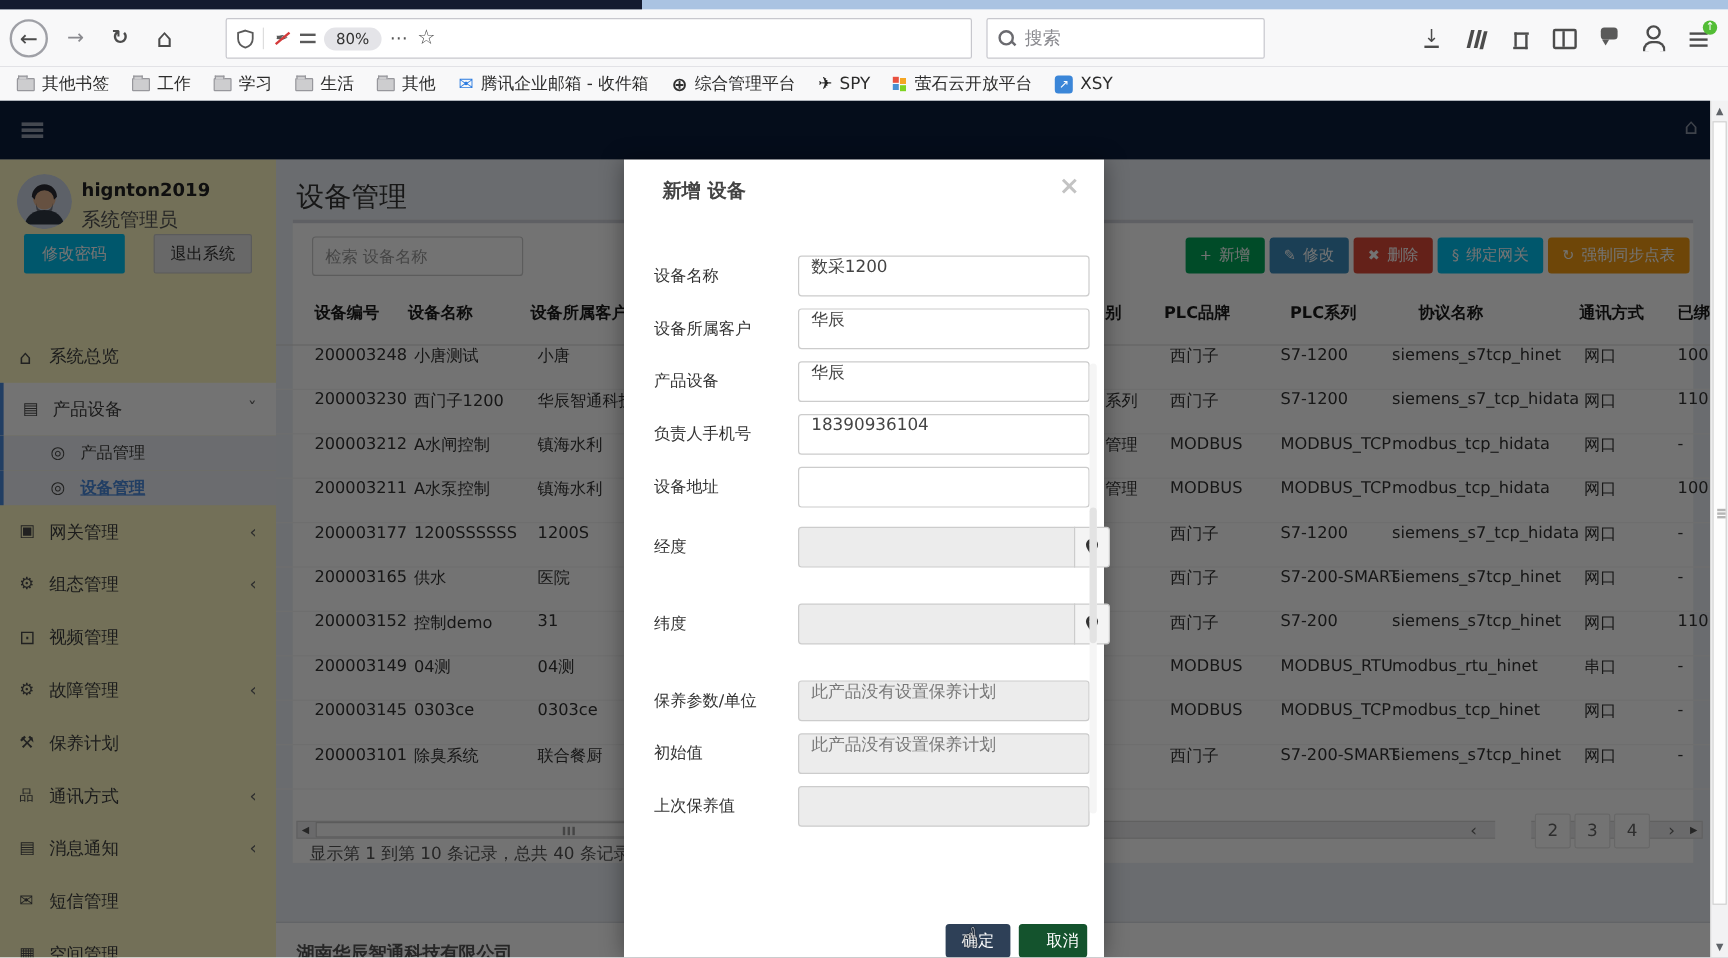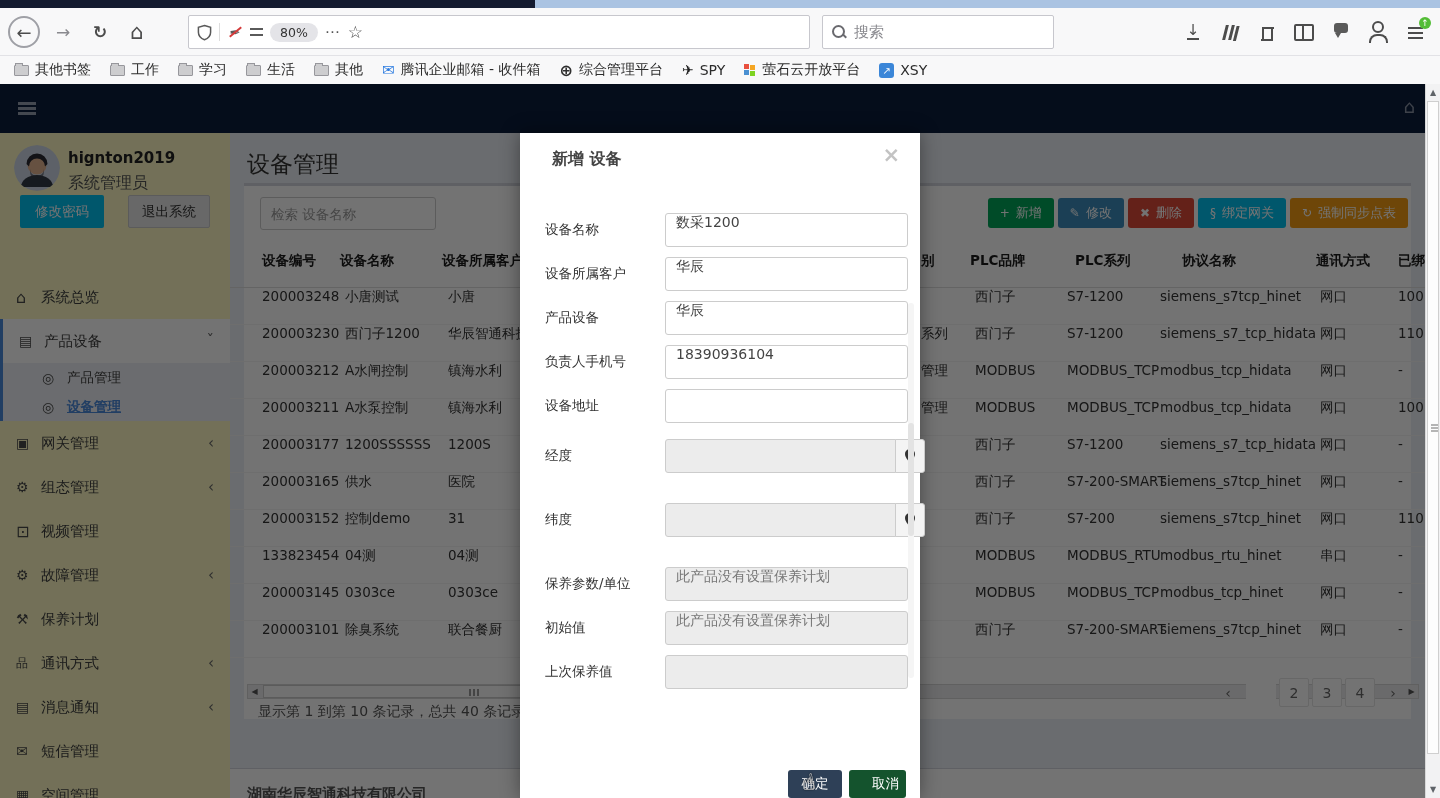--- a/index.html
+++ b/index.html
@@ -447,21 +447,21 @@
             <span class="c2">控制demo</span>
             <span class="c3">31</span>
             <span class="c4"></span>
             <span class="c5">西门子</span>
             <span class="c6">S7-200</span>
             <span class="c7">siemens_s7tcp_hinet</span>
             <span class="c8">网口</span>
             <span class="c9">110</span>
           </div>
           <div class="trow" style="--i: 7;">
-            <span class="c1">133823454</span>
+            <span class="c1">200003149</span>
             <span class="c2">04测</span>
             <span class="c3">04测</span>
             <span class="c4"></span>
             <span class="c5">MODBUS</span>
             <span class="c6">MODBUS_RTU</span>
             <span class="c7">modbus_rtu_hinet</span>
             <span class="c8">串口</span>
             <span class="c9">-</span>
           </div>
           <div class="trow" style="--i: 8;">

